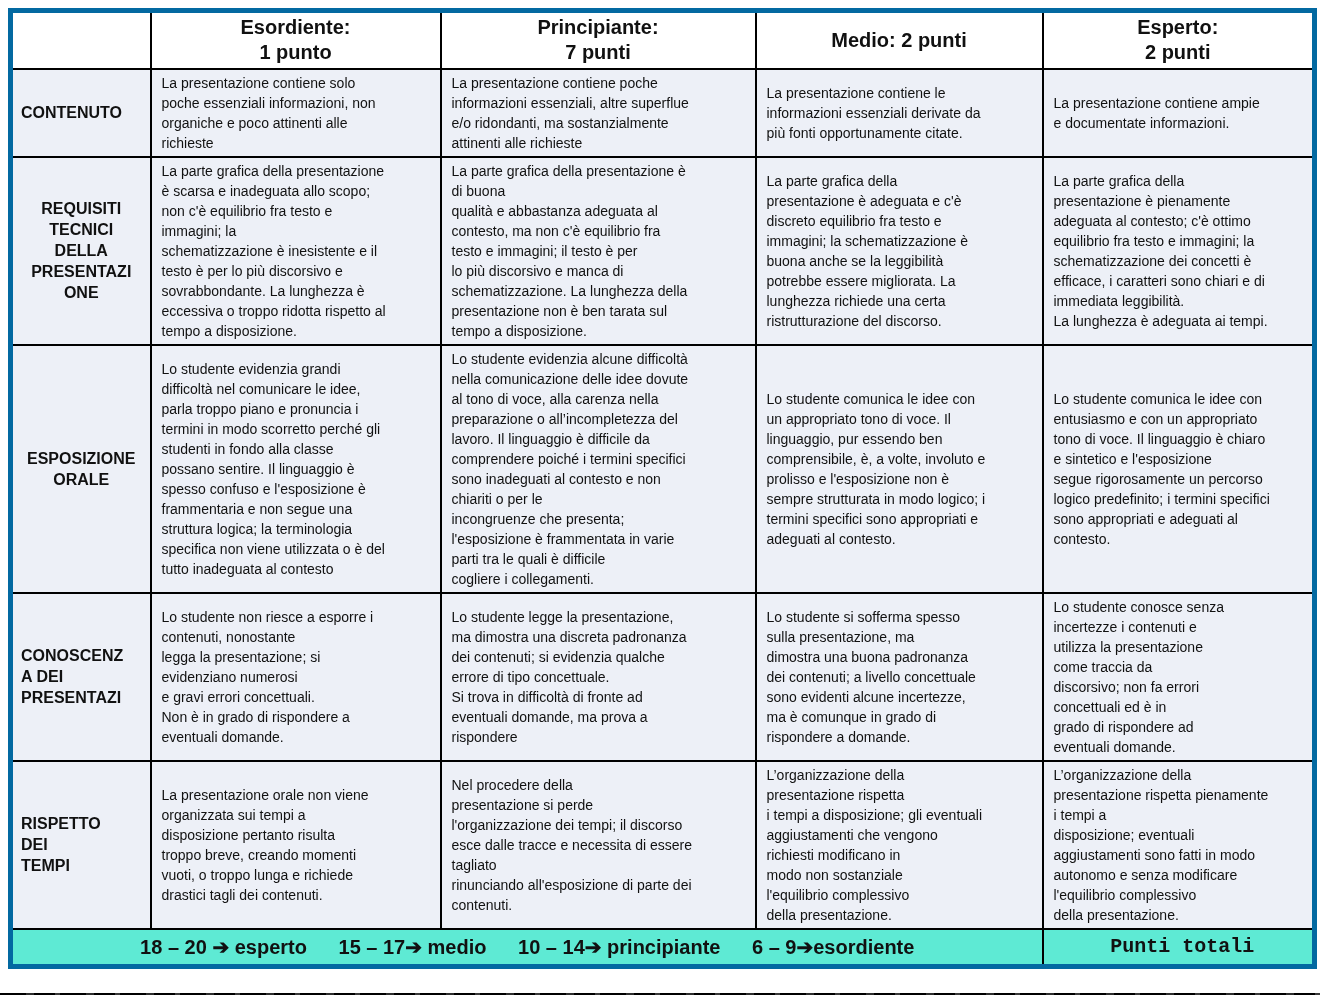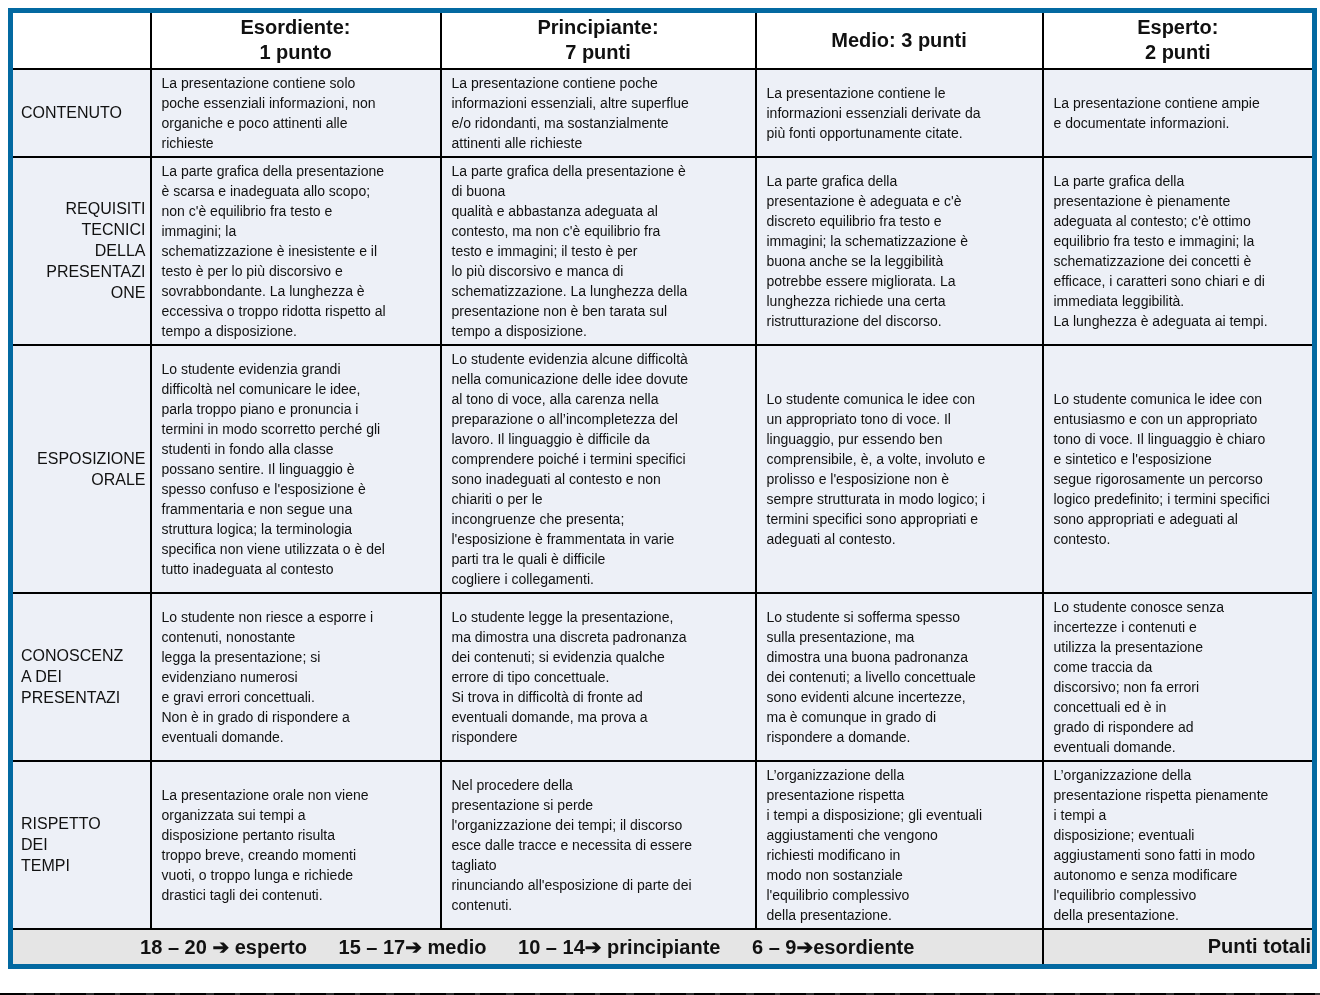--- a/index.html
+++ b/index.html
@@ -43,37 +43,37 @@
     font-size: 14px;
     line-height: 20px;
     vertical-align: middle;
     white-space: pre-line;
     padding: 3px 6px 3px 10px;
     text-align: left;
   }
   td.crit {
     background: #edf0f7;
     font-size: 16px;
-    font-weight: normal;
+    font-weight: bold;
     line-height: 21px;
     vertical-align: middle;
     white-space: pre-line;
     padding: 3px 4px 3px 8px;
     text-align: left;
   }
-  td.crit.center { text-align: right; padding-left: 4px; }
+  td.crit.center { text-align: center; padding-left: 4px; }
   tr.foot td {
-    background: #e5e5e5;
+    background: #5eead4;
     font-size: 20px;
     font-weight: bold;
     vertical-align: middle;
   }
   td.scale { text-align: center; padding: 2px 0; }
   td.scale span { display: inline-block; margin: 0 13px; white-space: nowrap; }
-  td.total { text-align: right; padding-left: 10px; }
+  td.total { text-align: center; padding-left: 10px; font-family: Liberation Mono, monospace; }
   .bottom-band {
     position: absolute;
     left: 0;
     bottom: 0;
     width: 1320px;
     height: 10px;
     background: repeating-linear-gradient(90deg, #000 0 26px, #2e2e2e 26px 34px, #000 34px 55px, #3a3a3a 55px 60px);
   }
 </style>
 </head>
@@ -88,21 +88,21 @@
       <col style="width:287px">
       <col style="width:272px">
     </colgroup>
     <tbody>
         <tr style="height:58px">
       <th class="crit-head"></th>
       <th class="level">Esordiente:
 1 punto</th>
       <th class="level">Principiante:
 7 punti</th>
-      <th class="level">Medio: 3 punti</th>
+      <th class="level">Medio: 2 punti</th>
       <th class="level">Esperto:
 2 punti</th>
     </tr>
     <tr style="height:88px">
       <td class="crit">CONTENUTO</td>
       <td class="cell">La presentazione contiene solo
 poche essenziali informazioni, non
 organiche e poco attinenti alle
 richieste</td>
       <td class="cell">La presentazione contiene poche

